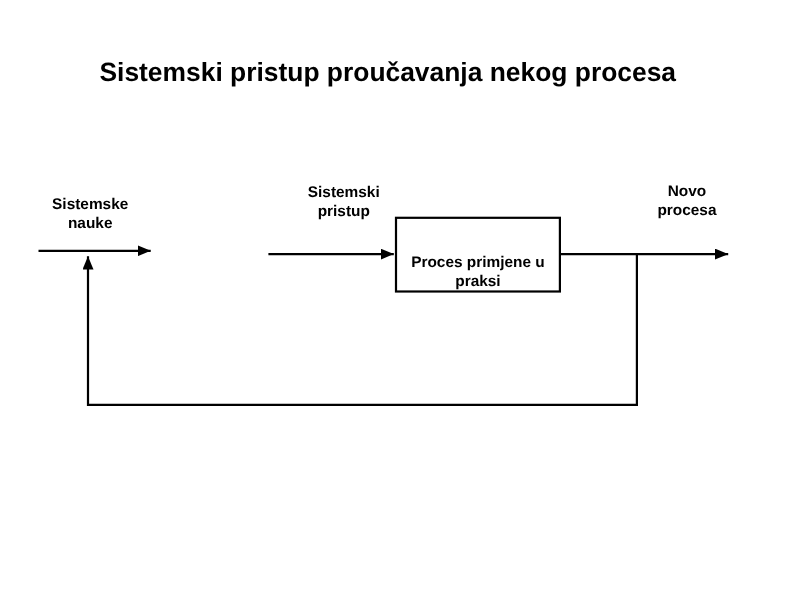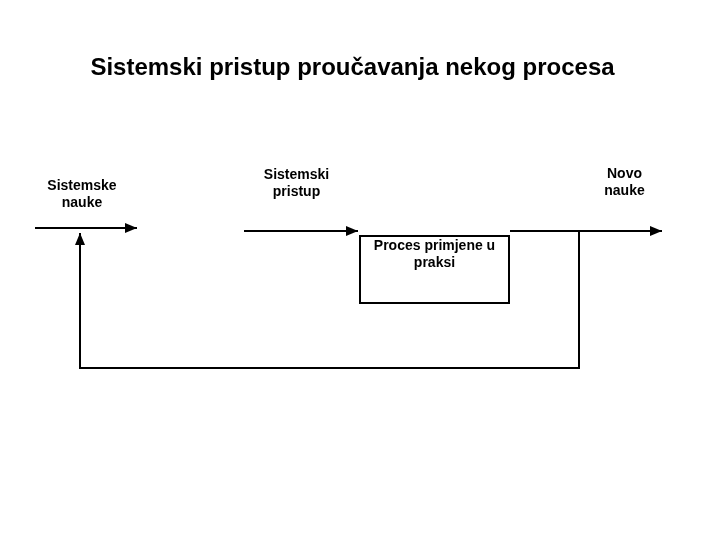--- a/index.html
+++ b/index.html
@@ -38,38 +38,37 @@
   .label {
     position: absolute;
     font-size: 14px;
     line-height: 17px;
     font-weight: bold;
     text-align: center;
     white-space: pre-line;
     color: #000000;
   }
   #lbl-input    { top: 177px; left: 22px;  width: 120px; }
-  #lbl-mid      { top: 166px; left: 236px; width: 121px; }
+  #lbl-mid      { top: 166px; left: 252px; width: 121px; }
   #lbl-out      { top: 165px; left: 564px; width: 121px; }
   #lbl-feedback { top: 315px; left: 248px; width: 151px; }
   .box {
     position: absolute;
     box-sizing: border-box;
     border: 2px solid #000000;
     background: #ffffff;
     display: flex;
-    align-items: flex-start;
+    align-items: flex-end;
     justify-content: center;
     font-size: 14px;
     line-height: 17px;
     font-weight: bold;
     text-align: center;
     white-space: pre-line;
     color: #000000;
-    margin-top: 38px;
   }
   #box-integracija { left: 138px; top: 208px; width: 106px; height: 59px; }
   #box-proces      { left: 359px; top: 197px; width: 151px; height: 69px; }
 </style>
 </head>
 <body>
 
 <div class="slide">
 
   <div class="title">Sistemski pristup proučavanja nekog procesa</div>
@@ -90,21 +89,21 @@
     <polyline points="579,231 579,368 80,368 80,233" fill="none" stroke="#000000" stroke-width="2" marker-end="url(#arrowhead)"></polyline>
   </svg>
 
   <div class="label" id="lbl-input">Sistemske
 nauke</div>
 
   <div class="label" id="lbl-mid">Sistemski
 pristup</div>
 
   <div class="label" id="lbl-out">Novo
-nauke</div>
+procesa</div>
 
 
   <div class="box" id="box-proces">
     <span>Proces primjene u
 praksi</span>
   </div>
 
 
 </div>
 

